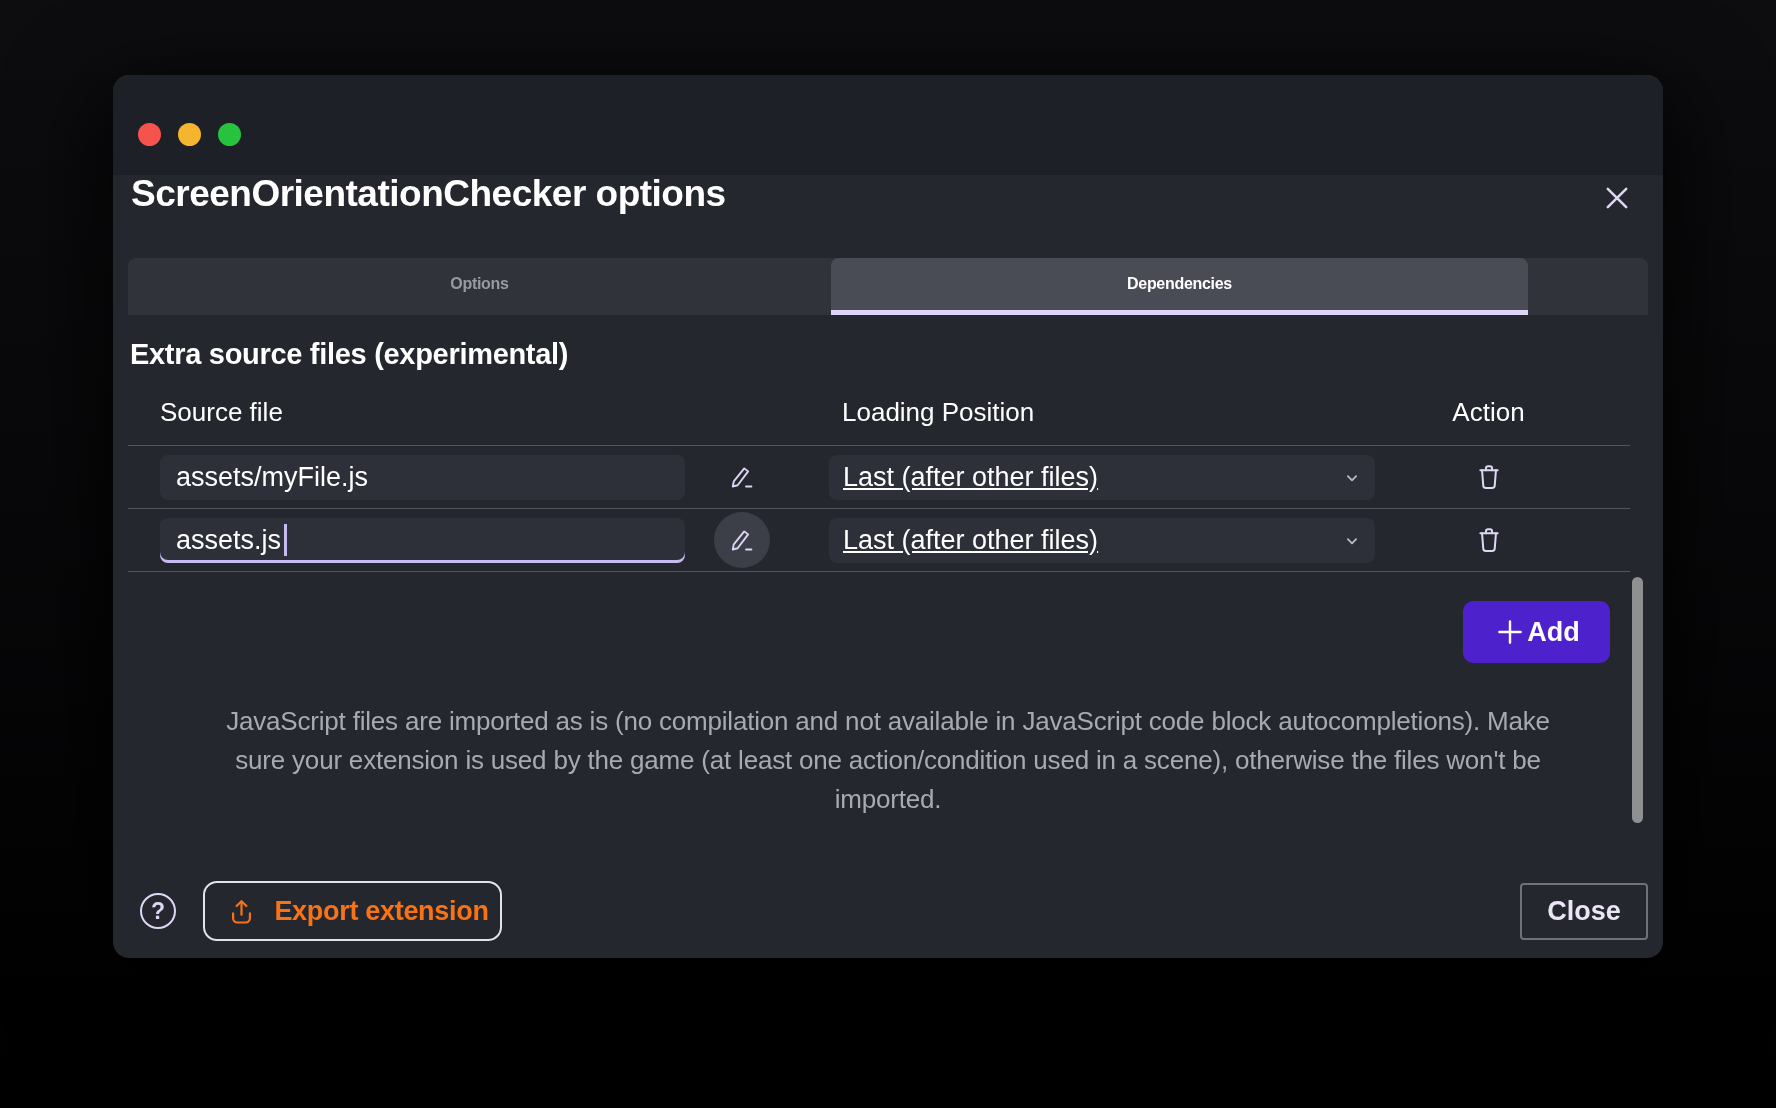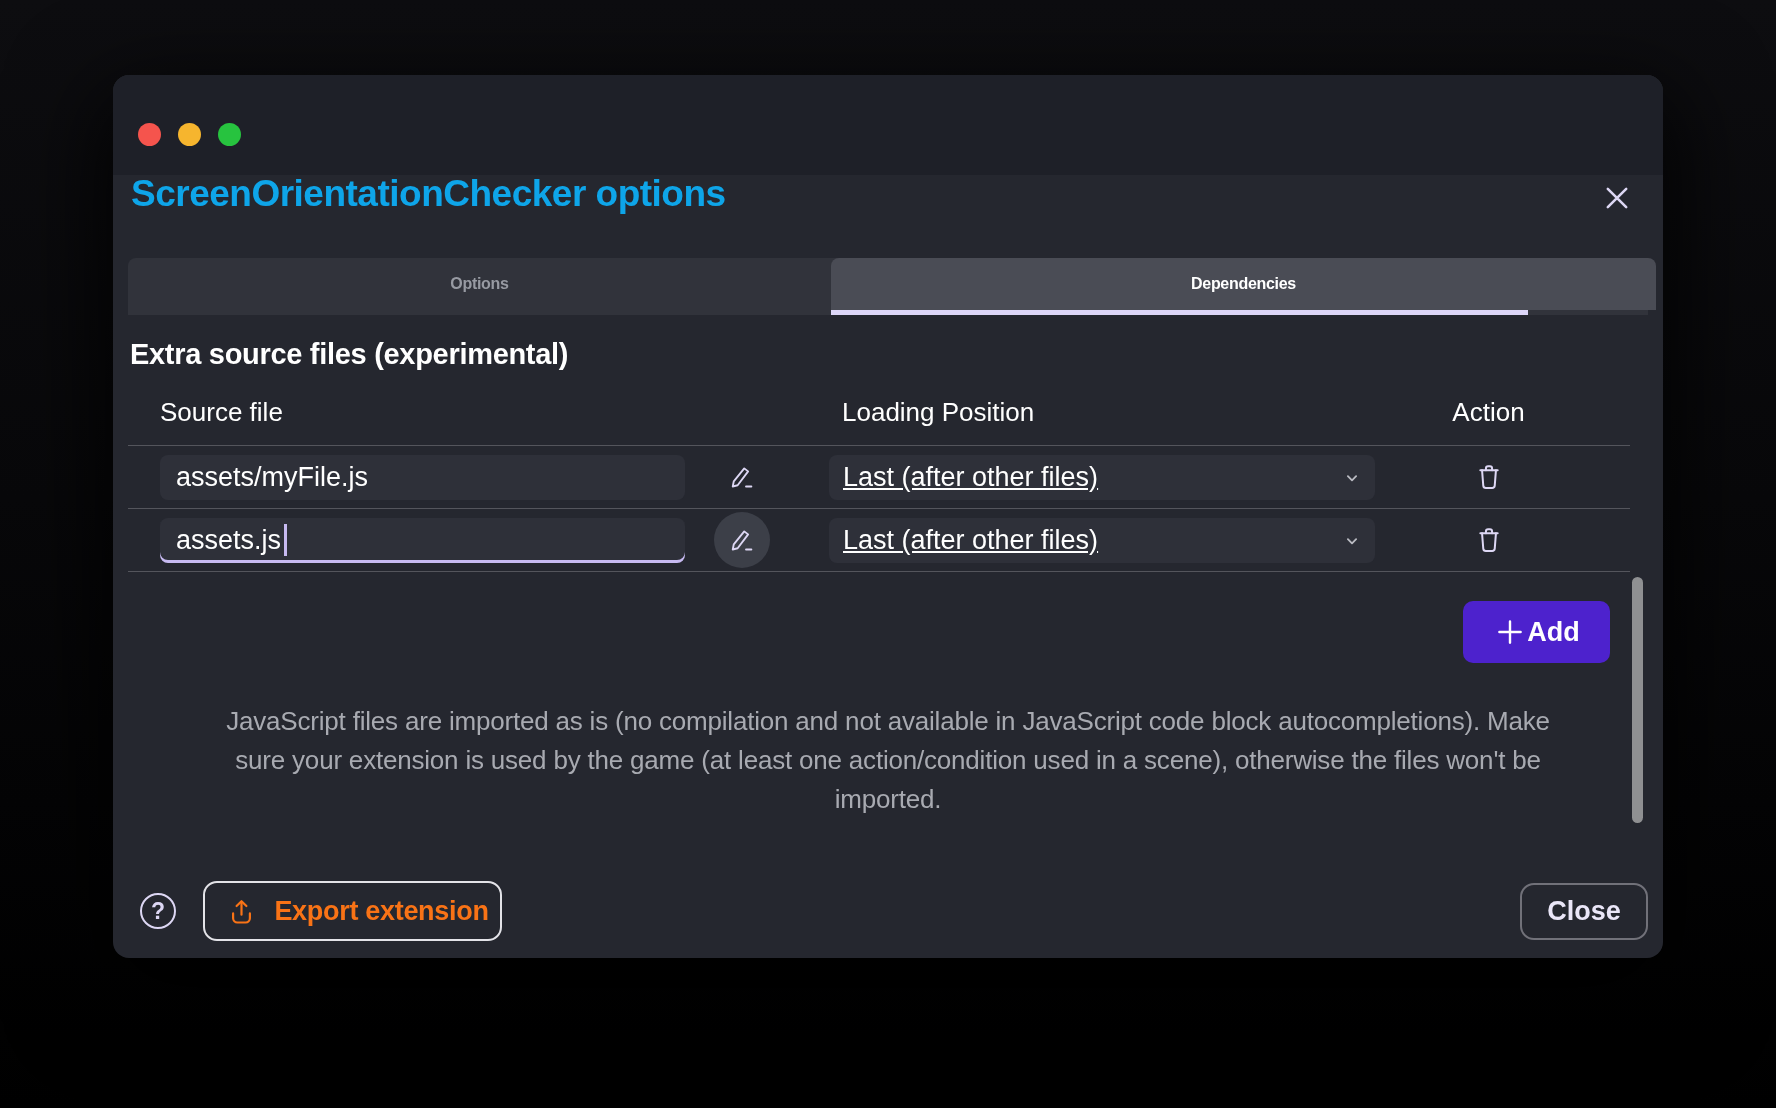--- a/index.html
+++ b/index.html
@@ -21,38 +21,38 @@
     background:var(--titlebar-bg,#1e2028);border-radius:16px 16px 0 0;
   }
   .traffic{position:absolute;left:25px;top:48px;display:flex;gap:17px;}
   .dot{width:23px;height:23px;border-radius:50%;}
   .dot.red{background:var(--traffic-red,#f5544d);}
   .dot.yellow{background:var(--traffic-yellow,#f6b52e);}
   .dot.green{background:var(--traffic-green,#27c33f);}
 
   .dialog-title{
     position:absolute;left:18px;top:98px;font-size:37px;font-weight:bold;
-    color:#0ea5e9;letter-spacing:-.5px;white-space:nowrap;
+    color:#ffffff;letter-spacing:-.5px;white-space:nowrap;
   }
   .close-x{
     position:absolute;left:1483px;top:103px;width:42px;height:40px;
     background:none;border:none;color:var(--icon-lavender,#ddd7f4);
     display:flex;align-items:center;justify-content:center;cursor:pointer;padding:0;
   }
 
   .tab-bar{
     position:absolute;left:15px;top:183px;width:1520px;height:57px;
     background:var(--tabbar-bg,#31333b);border-radius:8px 8px 0 0;
   }
   .tab{
     position:absolute;top:0;height:52px;display:flex;align-items:center;justify-content:center;
     font-size:16px;font-weight:bold;cursor:pointer;letter-spacing:-.3px;
   }
   .tab.t-options{left:0;width:703px;color:#979aa2;}
-  .tab.t-deps{left:703px;width:825px;color:#fff;background:var(--active-tab-bg,#4a4c55);border-radius:8px 8px 0 0;}
+  .tab.t-deps{left:703px;width:697px;color:#fff;background:var(--active-tab-bg,#4a4c55);border-radius:8px 8px 0 0;}
   .tab-underline{
     position:absolute;left:703px;top:52px;width:697px;height:5px;
     background:var(--tab-underline,#ddd6f8);
   }
 
   .section-heading{
     position:absolute;left:17px;top:263px;font-size:29px;font-weight:bold;color:#fff;letter-spacing:-.3px;
   }
 
   .table{position:absolute;left:15px;top:304px;width:1502px;font-size:26px;color:#fff;}
@@ -105,21 +105,21 @@
     box-sizing:border-box;cursor:pointer;padding:0;
   }
   .export-btn{
     position:absolute;left:90px;top:806px;width:299px;height:60px;
     border:2px solid #e3e3e8;border-radius:14px;background:none;box-sizing:border-box;
     color:#f97316;font-size:27px;font-weight:bold;letter-spacing:-.3px;
     display:flex;align-items:center;justify-content:center;gap:17px;cursor:pointer;padding-left:16px;
   }
   .close-btn{
     position:absolute;left:1407px;top:808px;width:128px;height:57px;
-    border:2px solid #717179;border-radius:14px;background:none;box-sizing:border-box;
+    border:2px solid #717179;border-radius:4px;background:none;box-sizing:border-box;
     color:#eae6f8;font-size:27px;font-weight:bold;cursor:pointer;
   }
   .scroll-thumb{
     position:absolute;left:1519px;top:502px;width:11px;height:246px;
     background:#8f9092;border-radius:6px;cursor:pointer;
   }
 </style>
 </head>
 <body>
 

